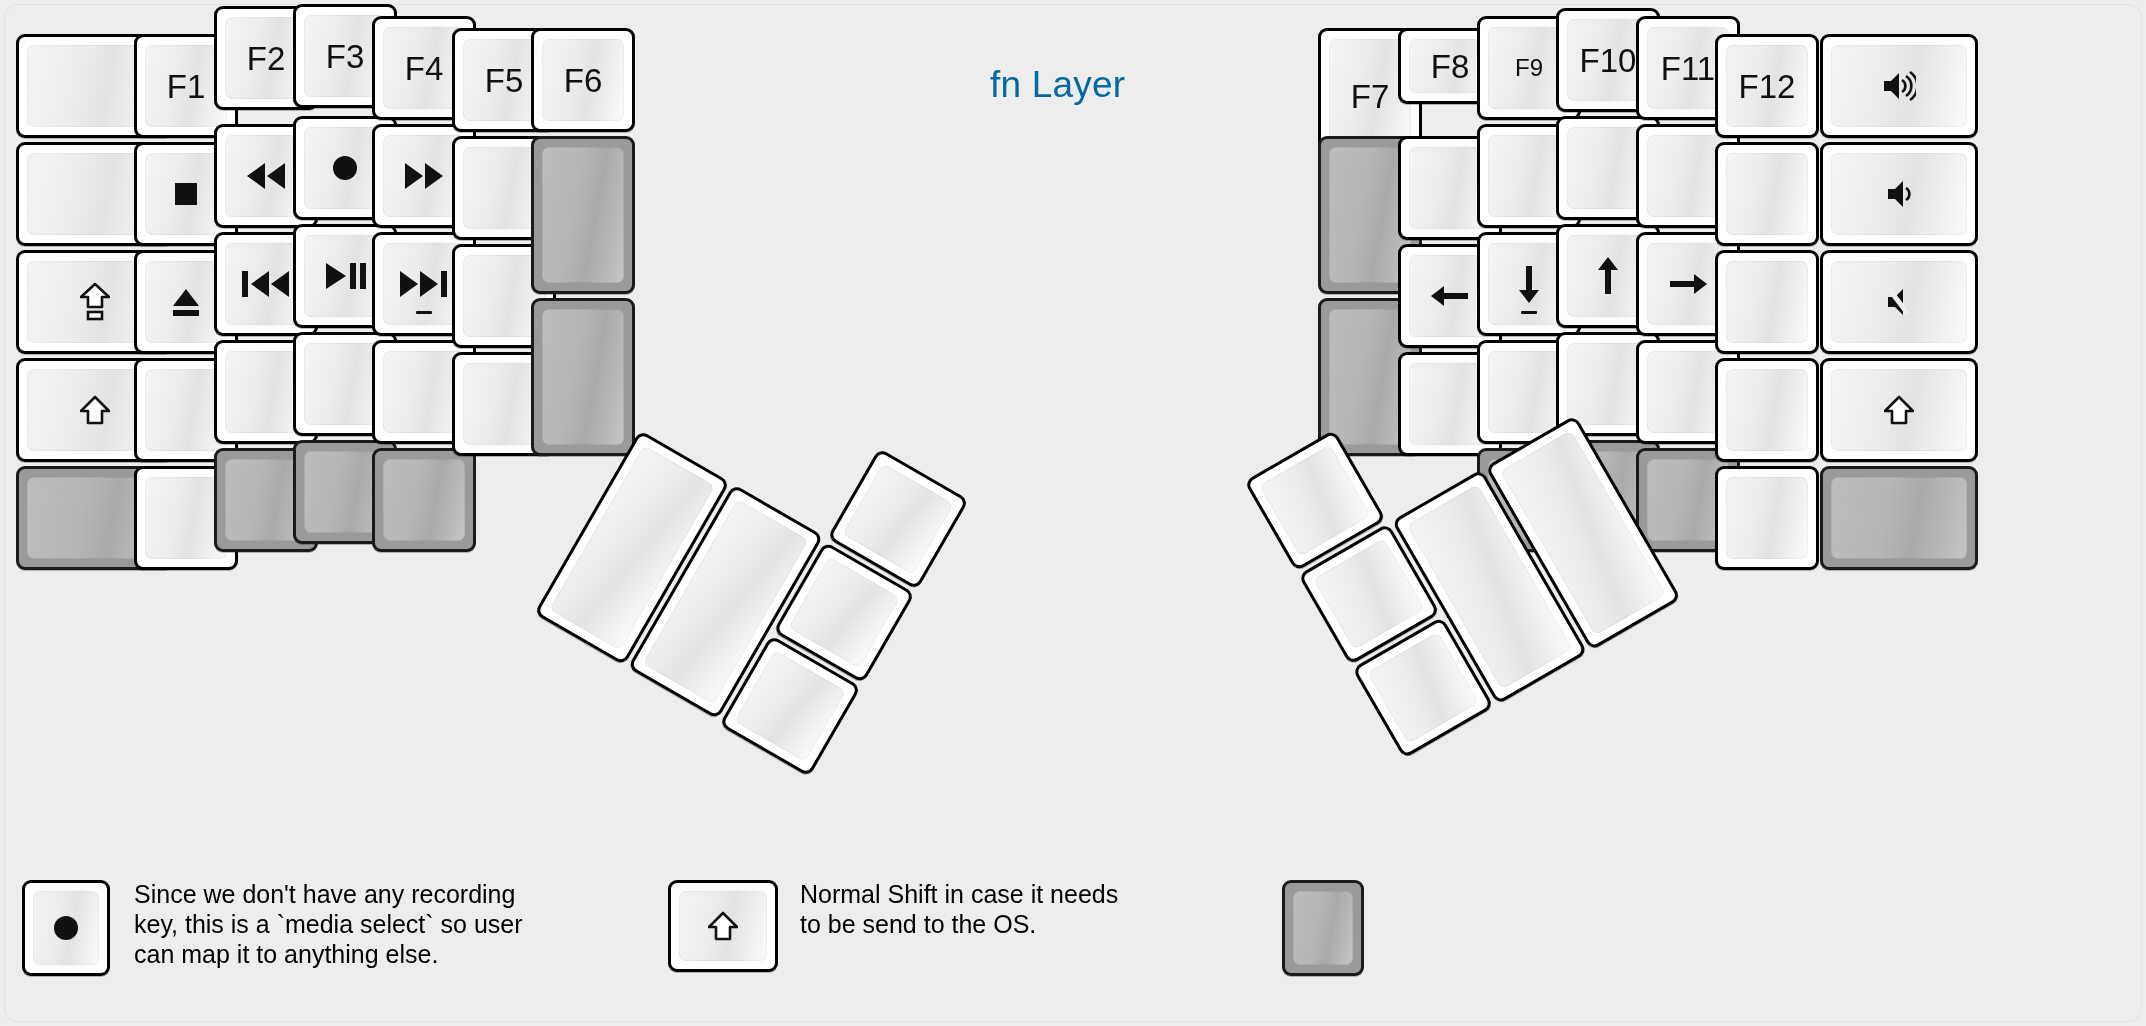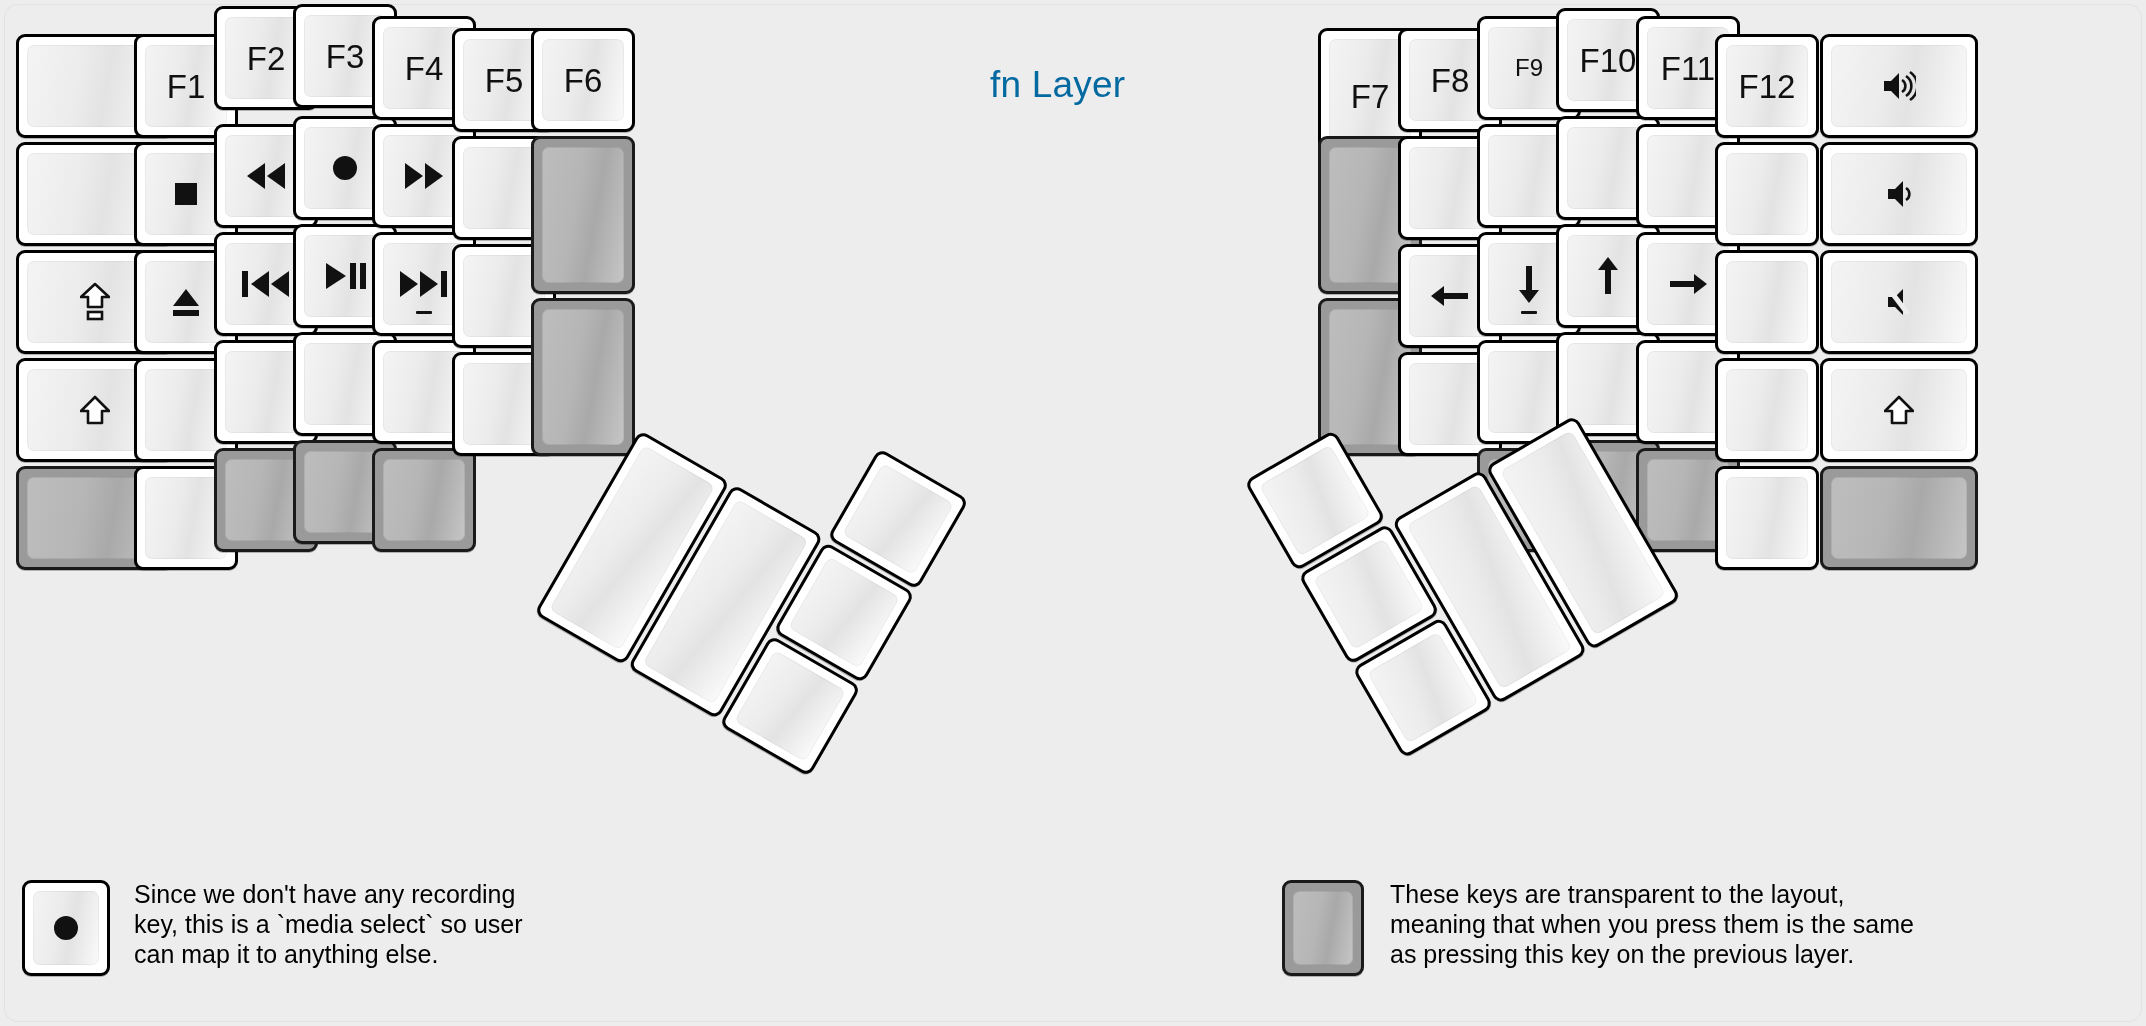--- a/index.html
+++ b/index.html
@@ -307,21 +307,21 @@
       <div class="key trans" style="left: 1318px; top: 136px; width: 104px; height: 158px;">
         <div class="cap">
           <div class="lg"></div>
         </div>
       </div>
       <div class="key trans" style="left: 1318px; top: 298px; width: 104px; height: 158px;">
         <div class="cap">
           <div class="lg"></div>
         </div>
       </div>
-      <div class="key" style="left: 1398px; top: 28px; width: 104px; height: 104px;">
+      <div class="key" style="left: 1398px; top: 28px; width: 104px; height: 76px;">
         <div class="cap">
           <div class="lg" style="font-size: 33px;">F8</div>
         </div>
       </div>
       <div class="key" style="left: 1398px; top: 136px; width: 104px; height: 104px;">
         <div class="cap">
           <div class="lg"></div>
         </div>
       </div>
       <div class="key" style="left: 1398px; top: 244px; width: 104px; height: 104px;">
@@ -571,26 +571,38 @@
                   <circle cx="14" cy="14" r="12"></circle>
                 </svg>
               </div>
             </div>
           </div>
         </div>
         <div class="lg-text" style="margin-left: 24px;">Since we don't have any recording
 key, this is a `media select` so user
 can map it to anything else.</div>
       </div>
+      <div class="lg-item" style="left: 668px; top: 0px;">
+        <div class="lg-key" style="width: 110px; height: 92px;">
+          <div class="key" style="left: 0px; top: 0px; width: 110px; height: 92px;">
+            <div class="cap">
+              <div class="lg">
+                <svg width="30" height="30" viewBox="0 0 30 30" fill="#111">
+                  <polygon points="15,2 29,16 22,16 22,28 8,28 8,16 1,16" fill="#fff" stroke="#111" stroke-width="2.6" stroke-linejoin="round"></polygon>
+                </svg>
+              </div>
+            </div>
+          </div>
+        </div>
+        <div class="lg-text" style="margin-left: 22px;">Normal Shift in case it needs
+to be send to the OS.</div>
+      </div>
       <div class="lg-item" style="left: 1282px; top: 0px;">
         <div class="lg-key" style="width: 82px; height: 96px;">
           <div class="key trans" style="left: 0px; top: 0px; width: 82px; height: 96px;">
             <div class="cap">
               <div class="lg"></div>
             </div>
           </div>
         </div>
-        <div class="lg-text" style="margin-left: 26px;">These keys are transparent to the layout,
-meaning that when you press them is the same
-as pressing this key on the previous layer.</div>
       </div>
     </div>
 </div>
 
 </body></html>

